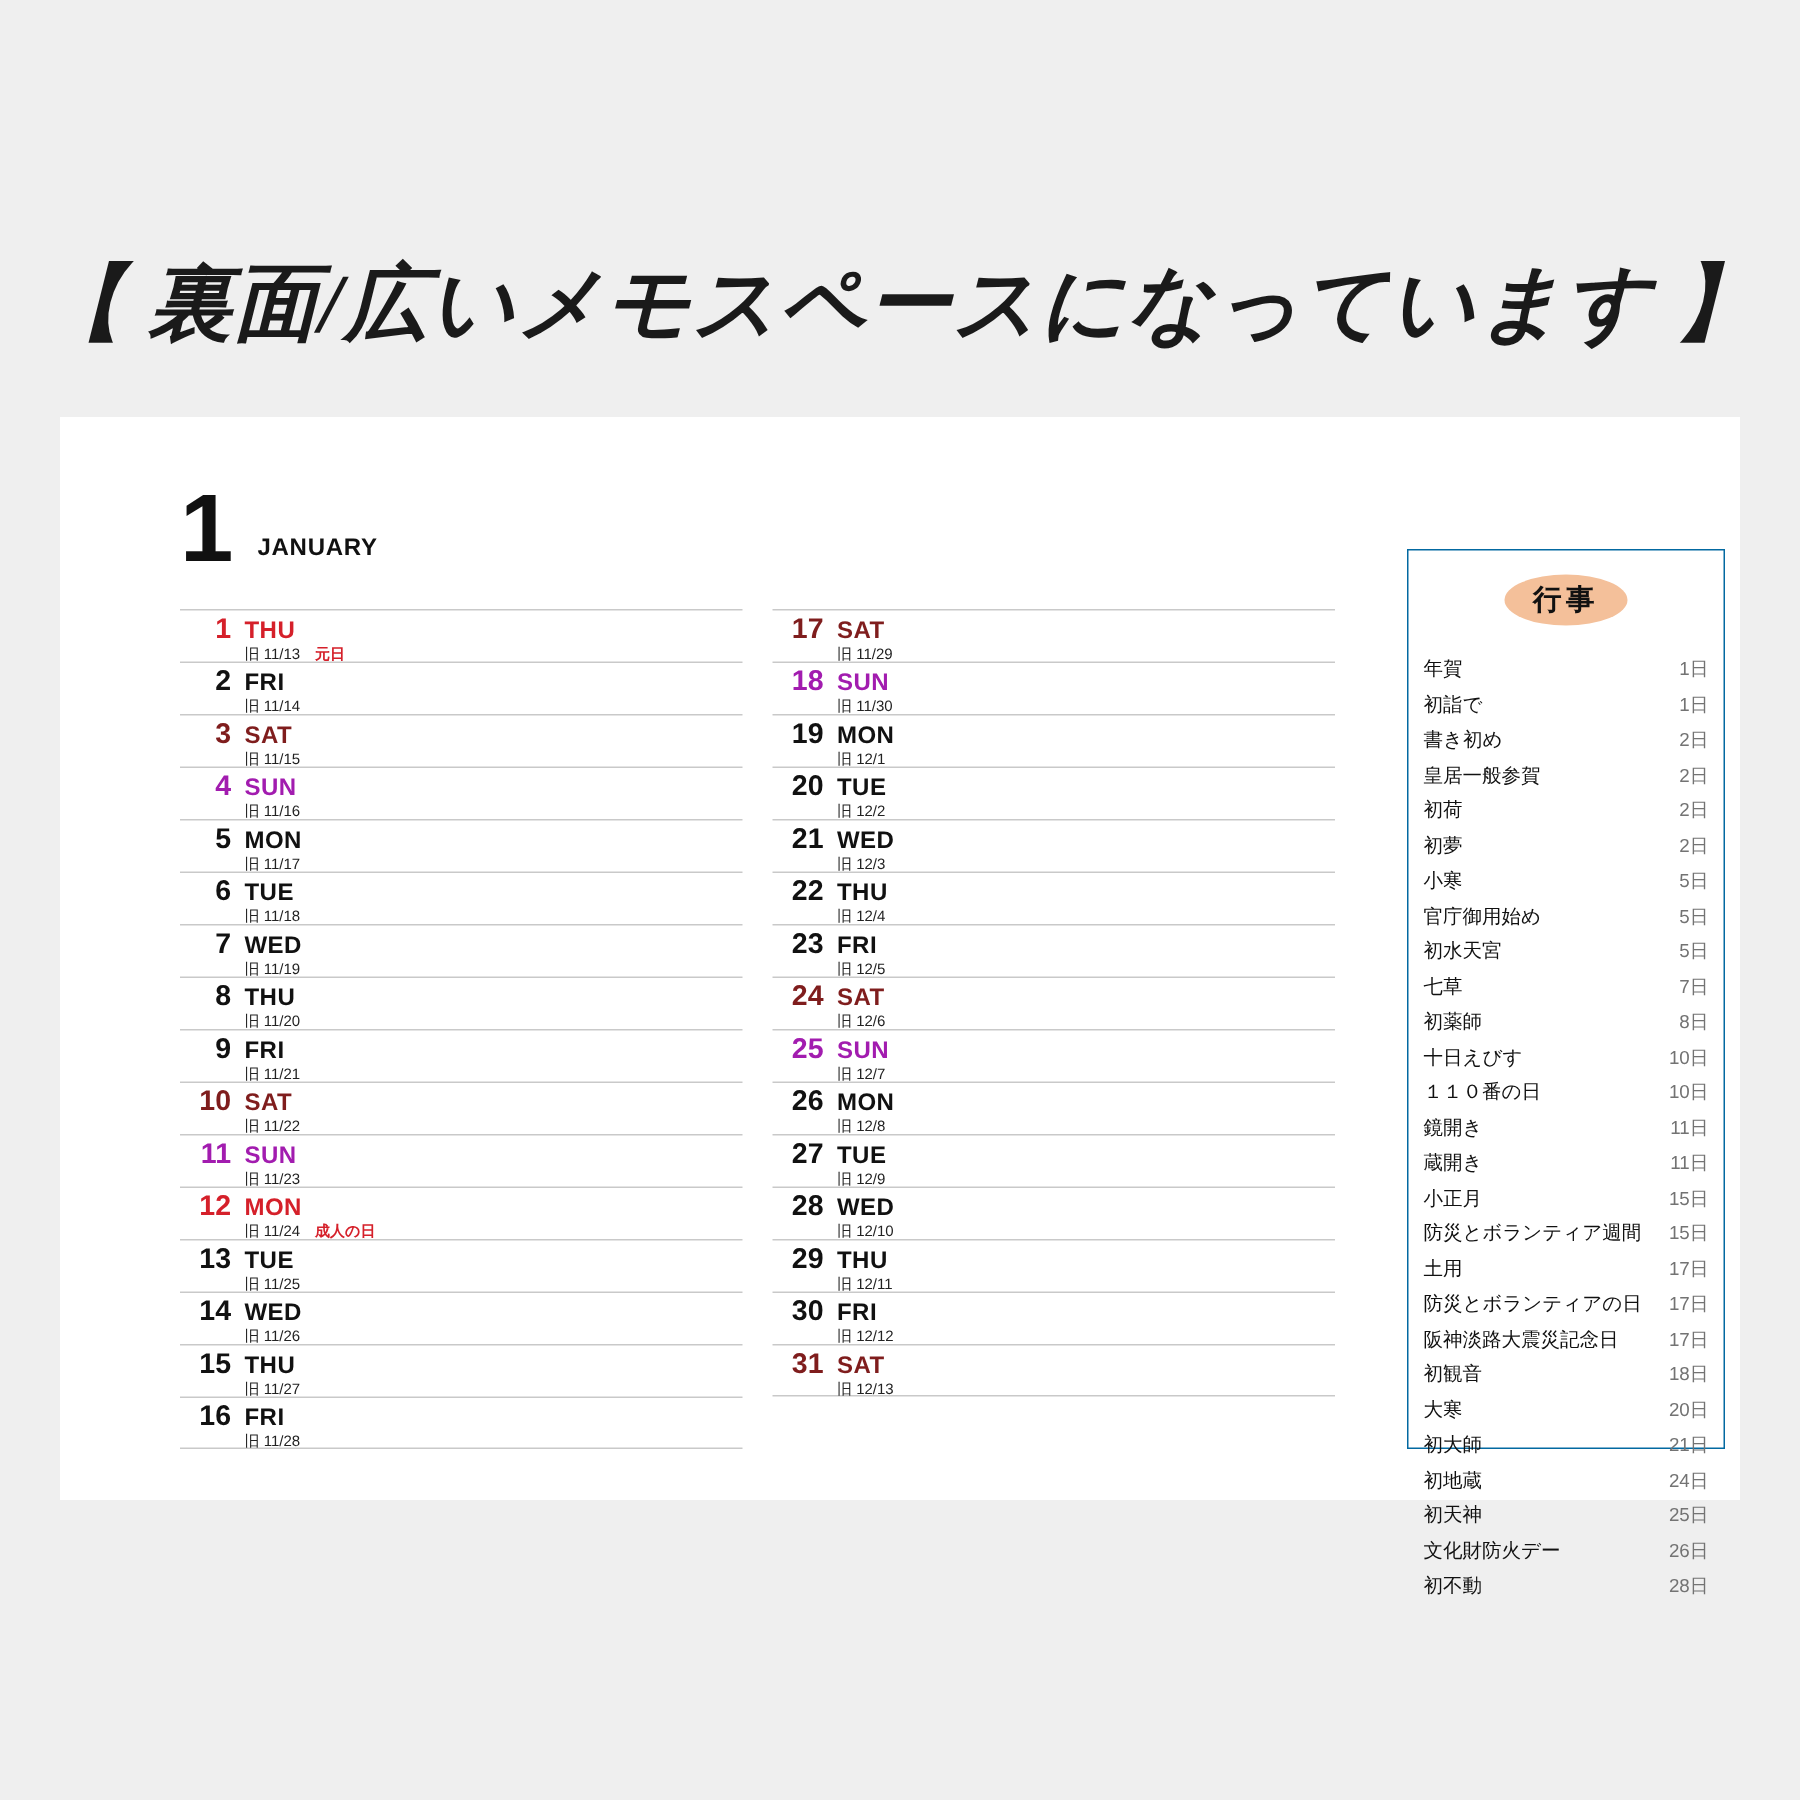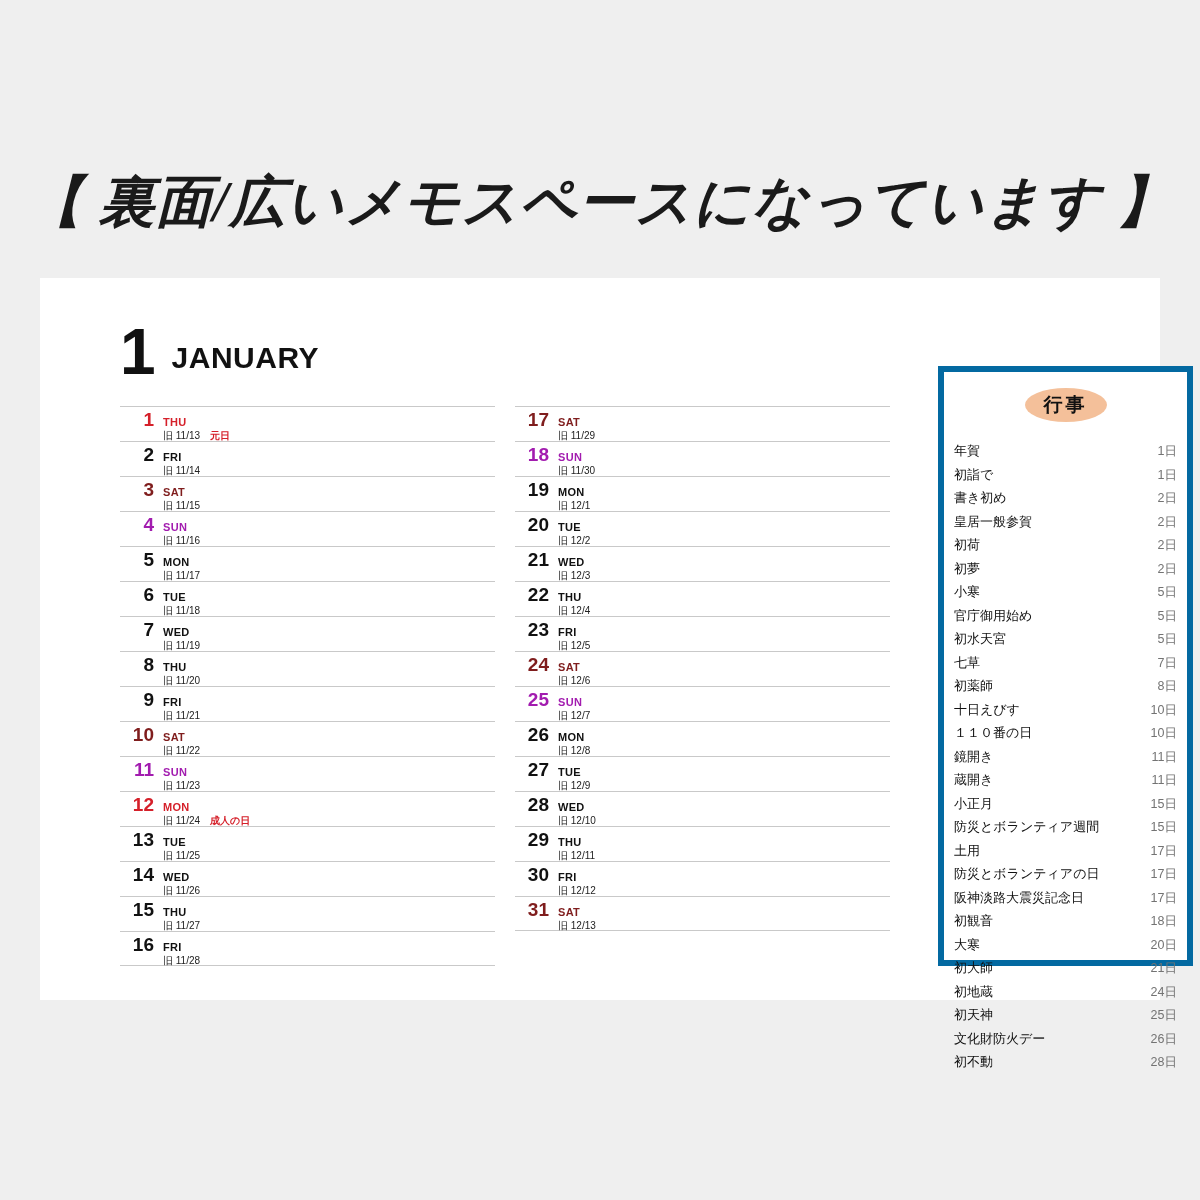--- a/index.html
+++ b/index.html
@@ -49,21 +49,21 @@
   }
   .month-num {
     font-family: "Liberation Sans", sans-serif;
     font-size: 64px;
     font-weight: 700;
     line-height: 0.82;
     color: #111;
     letter-spacing: -2px;
   }
   .month-name {
-    font-size: 30px;
+    font-size: 16px;
     font-weight: 700;
     color: #111;
     letter-spacing: 0.5px;
     margin-left: 18px;
     padding-bottom: 3px;
   }
   .cols {
     position: absolute;
     left: 80px;
     top: 128px;
@@ -94,21 +94,21 @@
     line-height: 1;
     color: #111;
     flex: 0 0 34px;
   }
   .dright {
     margin-left: 9px;
     flex: 1 1 auto;
     line-height: 1;
   }
   .dow {
-    font-size: 11px;
+    font-size: 16px;
     font-weight: 700;
     color: #111;
     letter-spacing: 0.3px;
   }
   .sub {
     margin-top: 3px;
     font-size: 10px;
     color: #222;
     display: flex;
     align-items: baseline;
@@ -123,23 +123,23 @@
     font-size: 10px;
   }
   .sat .dnum, .sat .dow { color: #7f1d1d; }
   .sun .dnum, .sun .dow { color: #a21caf; }
   .hol .dnum, .hol .dow { color: #d5202a; }
 
   .events {
     position: absolute;
     left: 898px;
     top: 88px;
-    width: 255px;
+    width: 212px;
     height: 600px;
-    border: 6px solid #0369a1;
+    border: 1px solid #0369a1;
     background: #fff;
     box-sizing: border-box;
   }
   .events-badge {
     position: absolute;
     left: 50%;
     transform: translateX(-50%);
     top: 16px;
     width: 82px;
     height: 34px;

